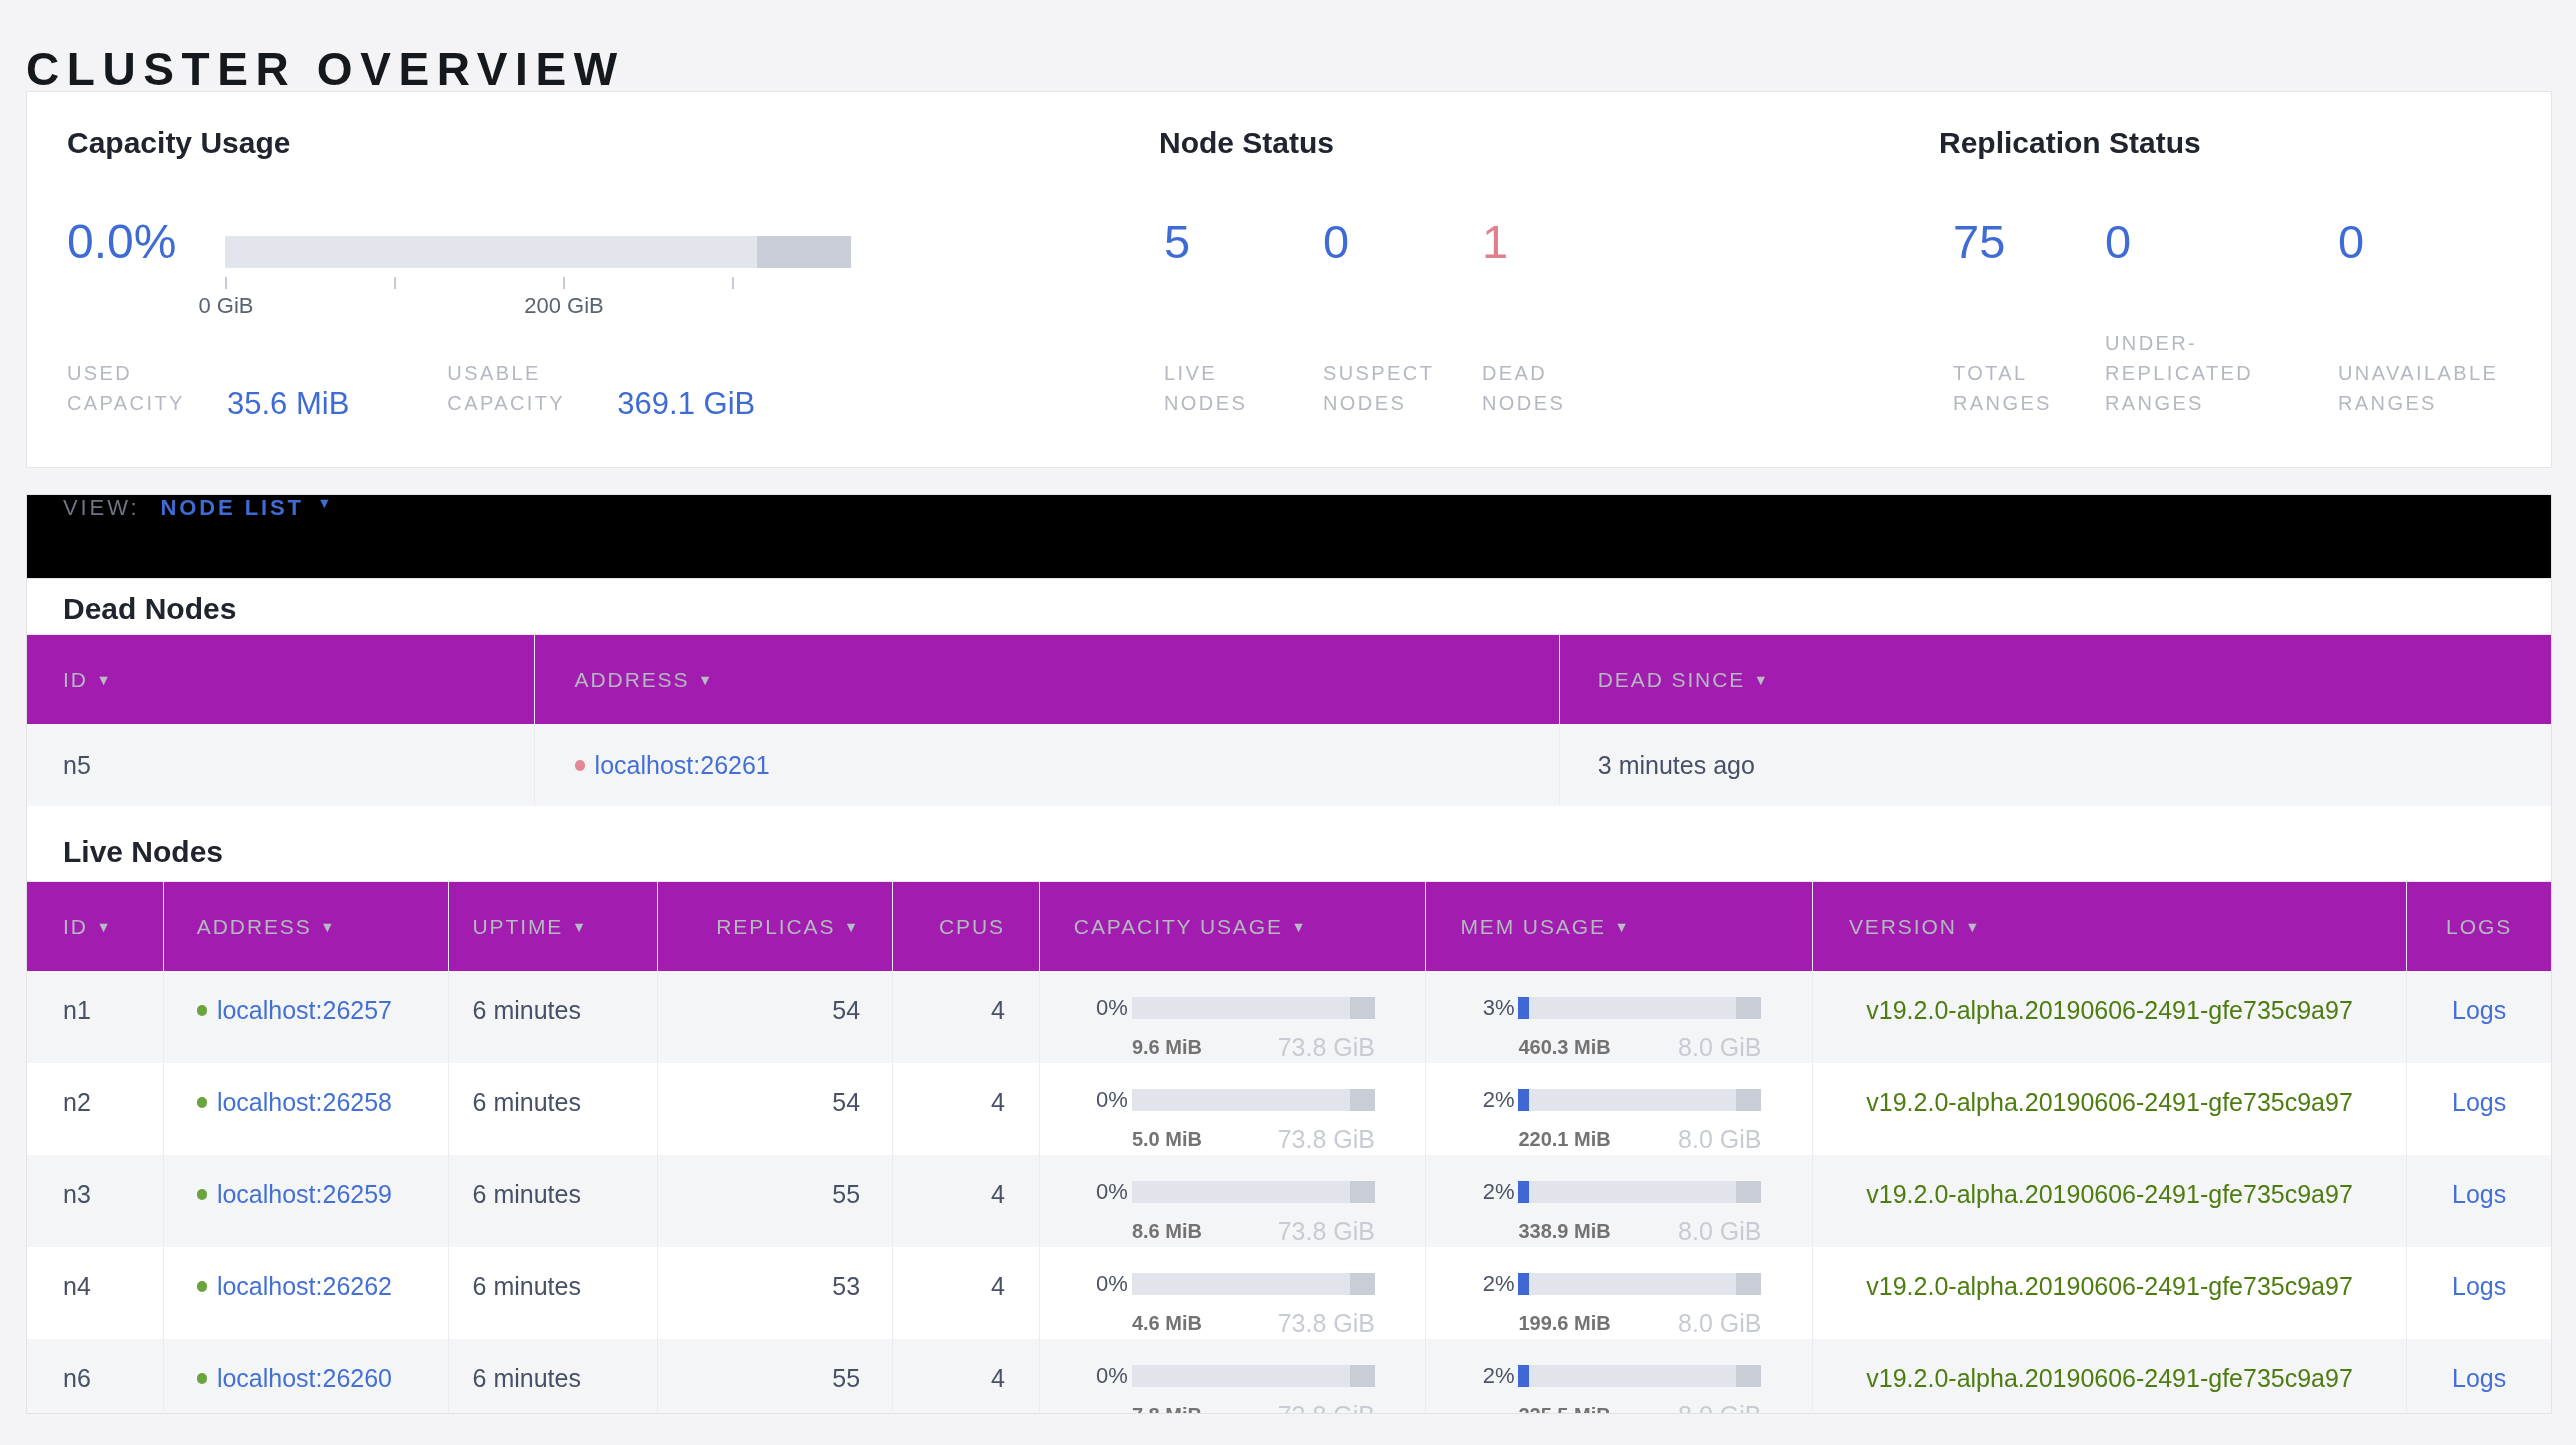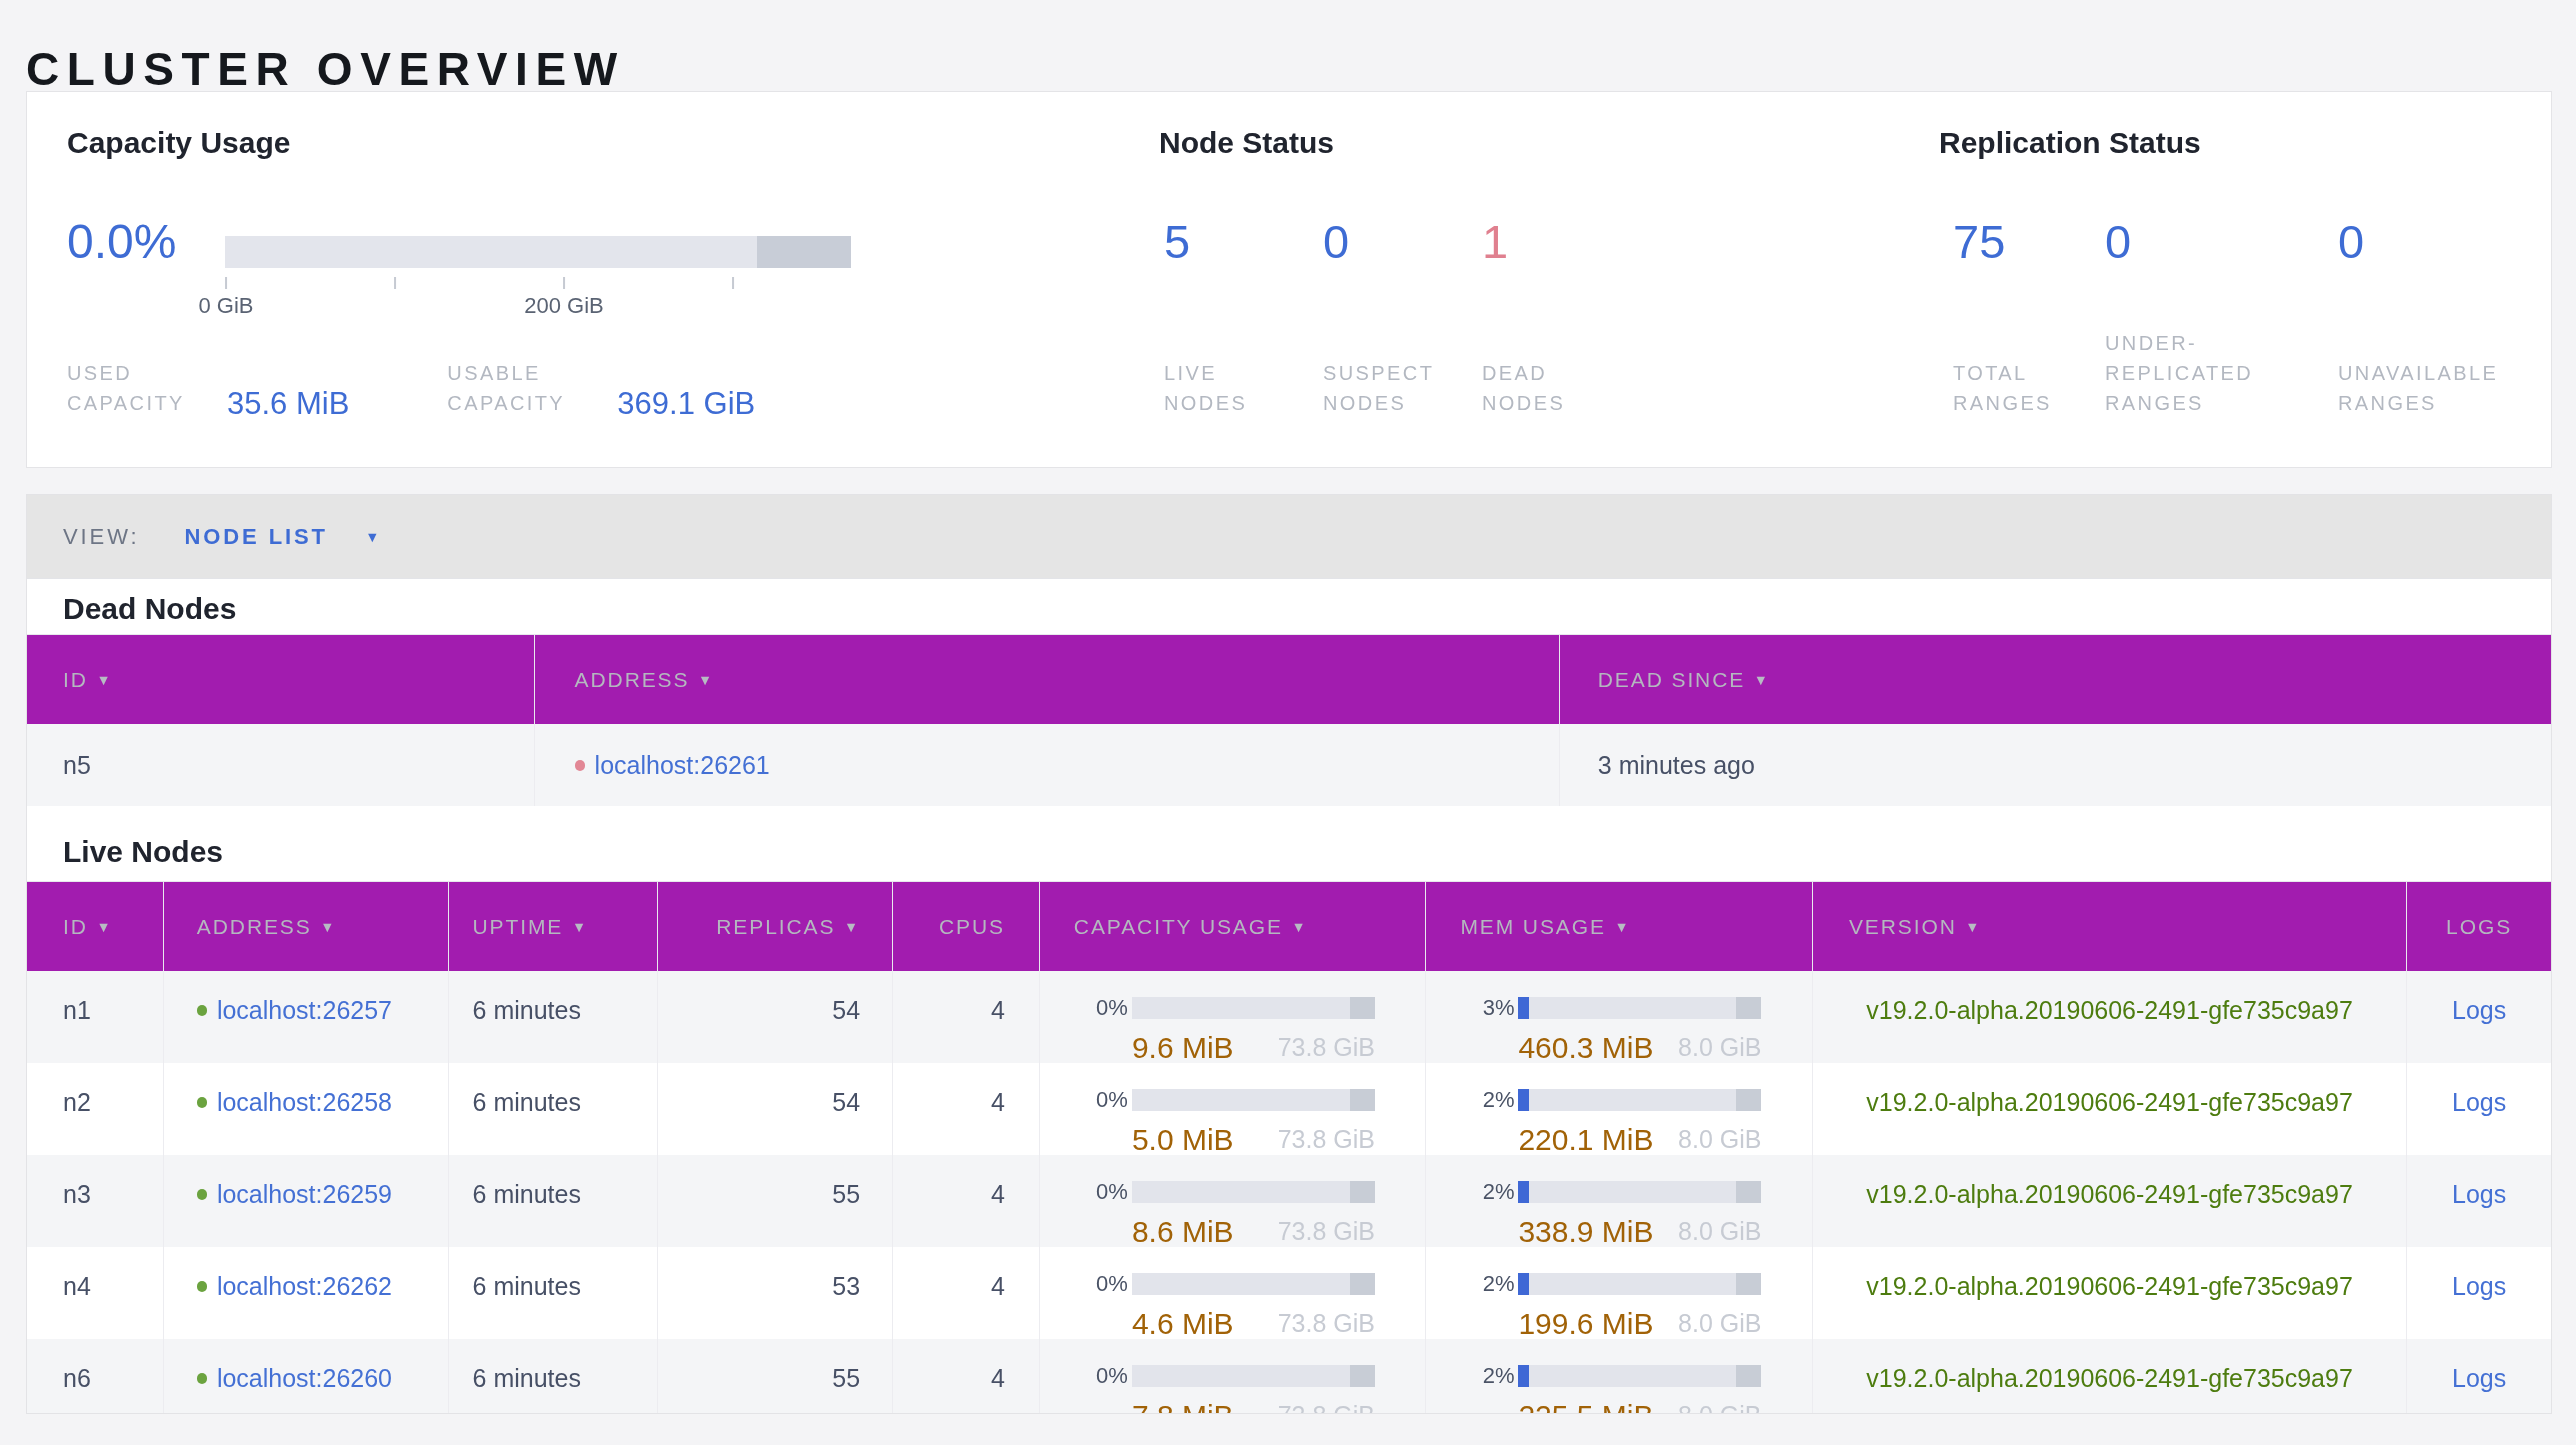--- a/index.html
+++ b/index.html
@@ -44,22 +44,22 @@
   .stat-col.red{color:#e0808f;}
   .labels-row{position:absolute;top:236px;height:90px;display:flex;align-items:flex-end;}
   .ns-labels{left:1137px;} .rep-labels{left:1926px;}
   .labels-row .cell{display:flex;align-items:flex-end;height:90px;}
 
   
   .main-card{
     position:absolute;left:26px;top:494px;width:2526px;height:920px;
     background:#fff;border:1px solid #e3e3e6;box-sizing:border-box;overflow:hidden;
   }
-  .view-bar{height:84px;border-bottom:1px solid #e3e4e8;display:flex;align-items:center;
-    padding-left:36px;box-sizing:border-box;background:#e5e5e5;gap:24px;}
+  .view-bar{height:84px;border-bottom:1px solid #e3e4e8;display:flex;align-items:flex-start;
+    padding-left:36px;box-sizing:border-box;background:#000000;}
   .view-label{font-size:22px;letter-spacing:2.9px;color:#6d7585;}
   .view-value{font-size:22px;letter-spacing:2.9px;color:#3e6cd4;font-weight:700;margin-left:21px;cursor:pointer;}
   .caret{color:#3e6cd4;font-size:14.3px;margin-left:13.4px;}
 
   .tbl-heading{margin:0;padding:13.4px 0 0 36px;font-size:30px;font-weight:700;color:#20242e;height:42px;box-sizing:content-box;}
   .tbl-heading.live{padding-top:29px;height:46px;}
 
   .thead{display:flex;border-top:1px solid #e7e8ec;height:89px;background:#a21caf;}
   .th{display:flex;align-items:center;font-size:21px;letter-spacing:1.9px;color:#b4b8bf;
       box-sizing:border-box;border-right:1px solid #e9eaee;white-space:nowrap;cursor:pointer;}
@@ -99,21 +99,21 @@
   .dot.red{background:#e28795;}
   a.lnk{color:#4470d4;text-decoration:none;cursor:pointer;}
 
   .barcell{padding-top:21px !important;}
   .barline{display:flex;align-items:center;}
   .pct{width:63px;text-align:right;margin-right:3.8px;font-size:22px;color:#4a5366;flex:none;}
   .minibar{width:243px;height:22px;background:#e2e4eb;position:relative;flex:none;}
   .minibar .used{position:absolute;left:0;top:0;height:100%;background:#3f68d5;width:0;}
   .minibar .tail{position:absolute;right:0;top:0;height:100%;width:25px;background:#c8cdd6;}
   .barvals{width:243px;margin-left:67px;display:flex;justify-content:space-between;margin-top:8.6px;line-height:29px;}
-  .used-val{color:#a16207;font-size:30px;}
+  .used-val{color:#737373;font-size:20px;font-weight:bold;}
   .total-val{color:#c7cbd3;font-size:25px;}
 
   .bottom-shadow{
     position:absolute;left:707px;top:1425px;width:1327px;height:86px;
     background:radial-gradient(55% 75% at 50% 110%, rgba(25,27,33,0.55) 0%, rgba(25,27,33,0.25) 45%, rgba(25,27,33,0) 72%);
     pointer-events:none;
   }
 </style>
 </head>
 <body>

